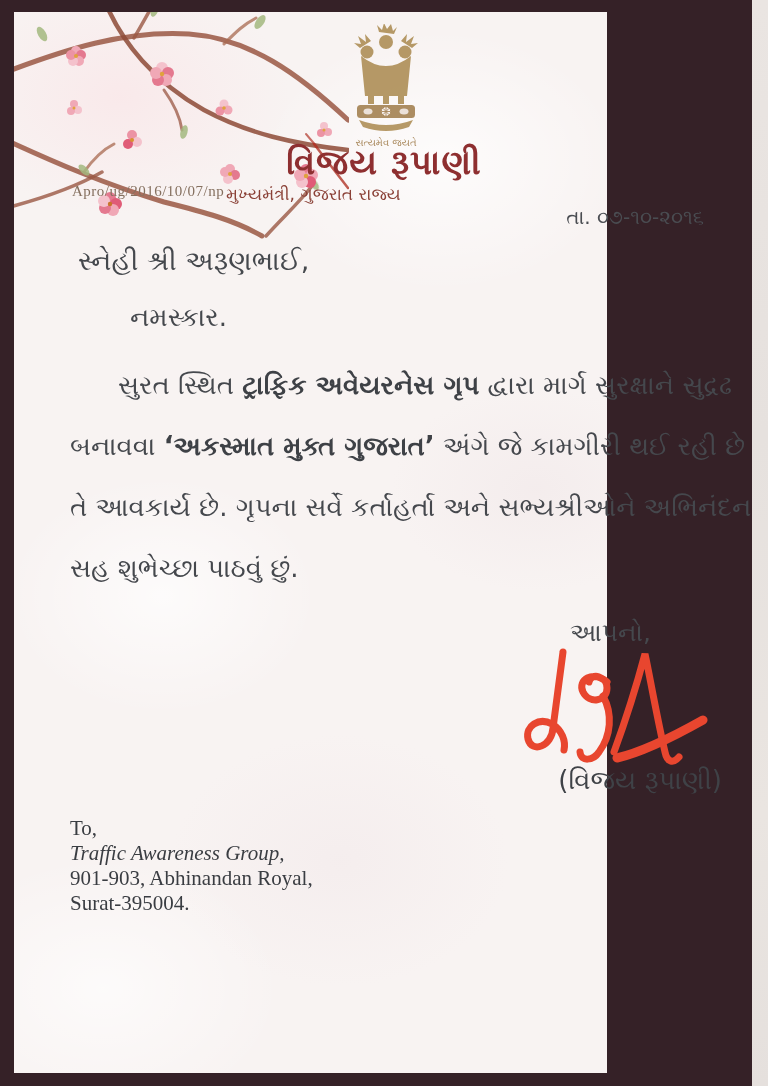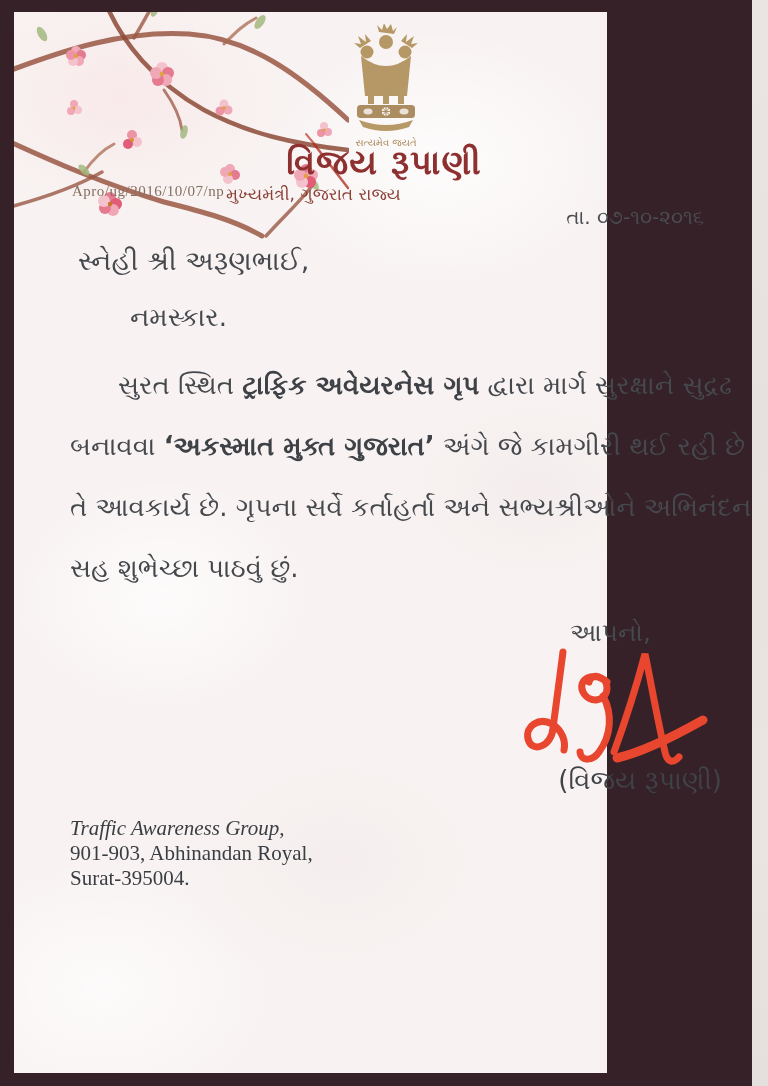--- a/index.html
+++ b/index.html
@@ -213,19 +213,20 @@
         <path d="M 88,42 C 74,30 58,40 64,52 C 70,64 88,62 88,48 C 88,36 72,32 70,42"></path>
         <path d="M 84,56 C 94,74 92,96 80,112 C 74,121 62,122 61,112"></path>
         <path d="M 95,112 C 106,82 118,44 126,14 C 130,32 138,78 146,112 C 148,122 154,124 160,117"></path>
         <path d="M 98,118 C 124,112 152,98 184,80" stroke-width="9"></path>
       </g>
     </svg>
 
     <div class="abs gu signatory">(વિજય રૂપાણી)</div>
 
     <div class="abs serif recipient">
+      <div>To,</div>
       <div class="ital">Traffic Awareness Group,</div>
       <div>901-903, Abhinandan Royal,</div>
       <div>Surat-395004.</div>
     </div>
 
   </div>
 </div>
 
 </body></html>

